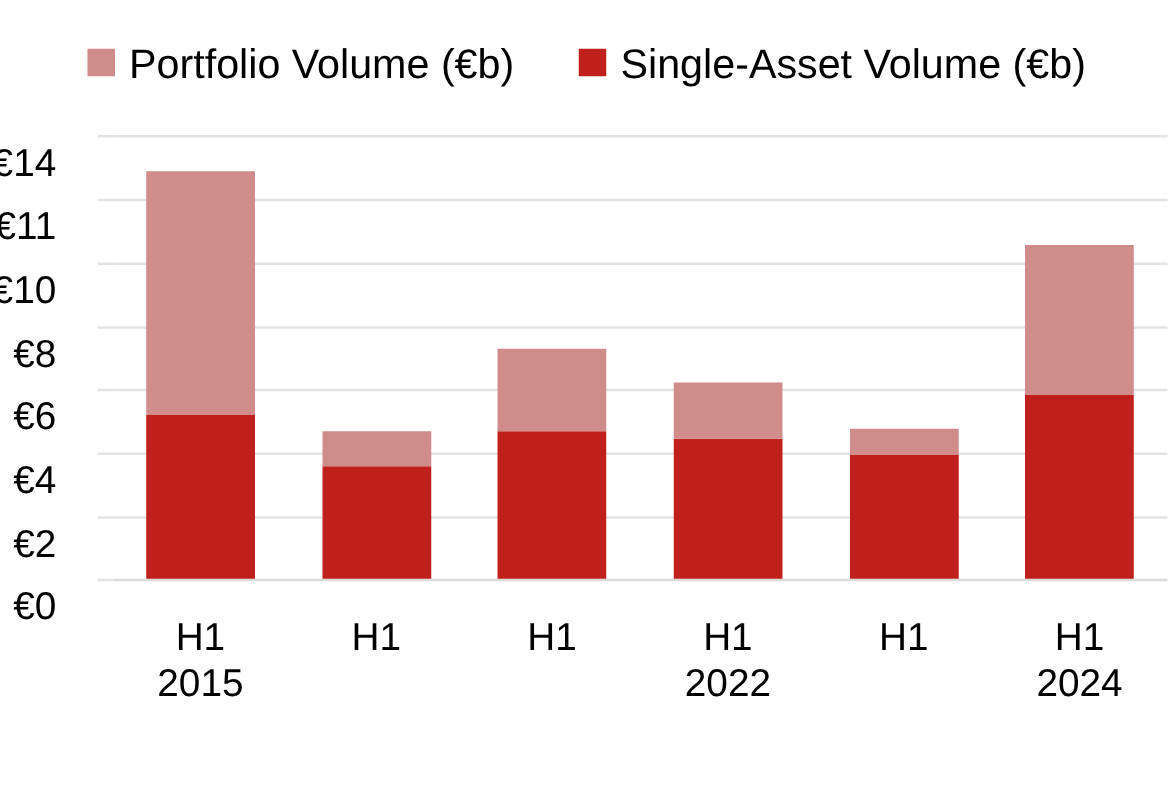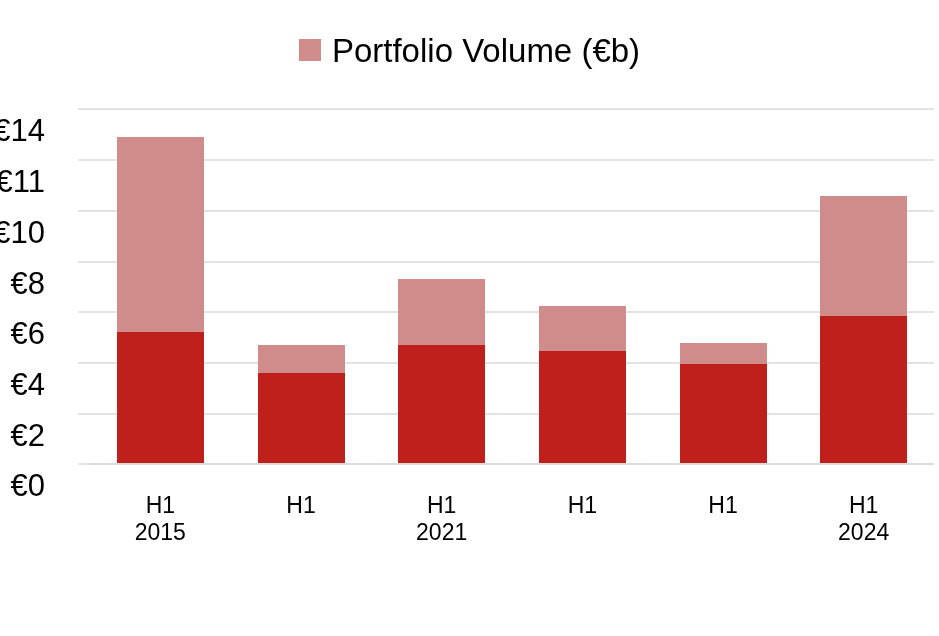--- a/index.html
+++ b/index.html
@@ -114,36 +114,40 @@
     left: 0;
     width: 100%;
     display: block;
   }
 
   
   .xtick {
     position: absolute;
     top: 492px;
     text-align: center;
-    font-size: 23px;
+    font-size: 31px;
     line-height: 1.18;
     color: #000000;
   }
   .xtick .xl1 { display: block; }
   .xtick .xl2 { display: block; }
 </style>
 </head>
 <body>
 
 <div id="chart-root">
 
   <div id="legend">
     <div class="legend-entry">
       <span class="legend-swatch" style="background:#d08b8b"></span>
       <span class="legend-label">Portfolio Volume (€b)</span>
+    </div>
+    <div class="legend-entry">
+      <span class="legend-swatch" style="background:#c0201b"></span>
+      <span class="legend-label">Single-Asset Volume (€b)</span>
     </div>
   </div>
 
   <div id="plot-frame">
 
     <div class="gridline" style="top:108px"></div>
     <div class="gridline" style="top:159px"></div>
     <div class="gridline" style="top:210px"></div>
     <div class="gridline" style="top:261px"></div>
     <div class="gridline" style="top:311px"></div>
@@ -199,24 +203,24 @@
 
   <div class="xtick" style="left: 90px; width: 140.667px;">
     <span class="xl1">H1</span>
     <span class="xl2">2015</span>
   </div>
   <div class="xtick" style="left: 230.667px; width: 140.667px;">
     <span class="xl1">H1</span>
   </div>
   <div class="xtick" style="left: 371.333px; width: 140.667px;">
     <span class="xl1">H1</span>
-    <span class="xl2">2021</span>
   </div>
   <div class="xtick" style="left: 512px; width: 140.667px;">
     <span class="xl1">H1</span>
+    <span class="xl2">2022</span>
   </div>
   <div class="xtick" style="left: 652.667px; width: 140.667px;">
     <span class="xl1">H1</span>
   </div>
   <div class="xtick" style="left: 793.333px; width: 140.667px;">
     <span class="xl1">H1</span>
     <span class="xl2">2024</span>
   </div>
 
 </div>

